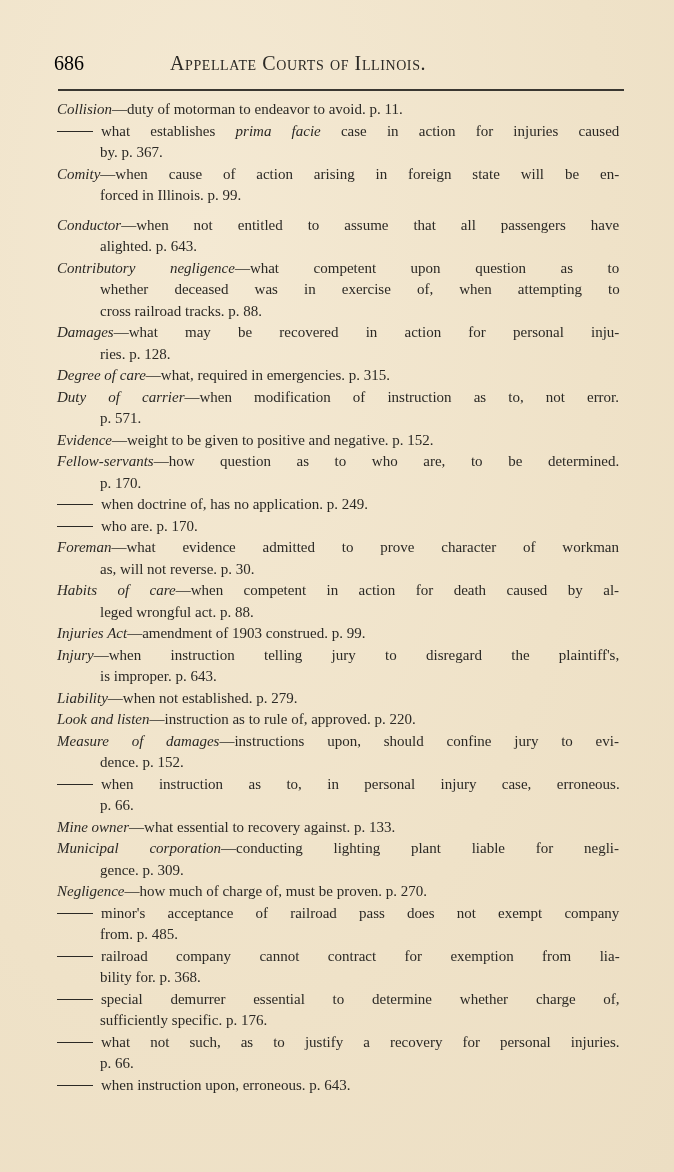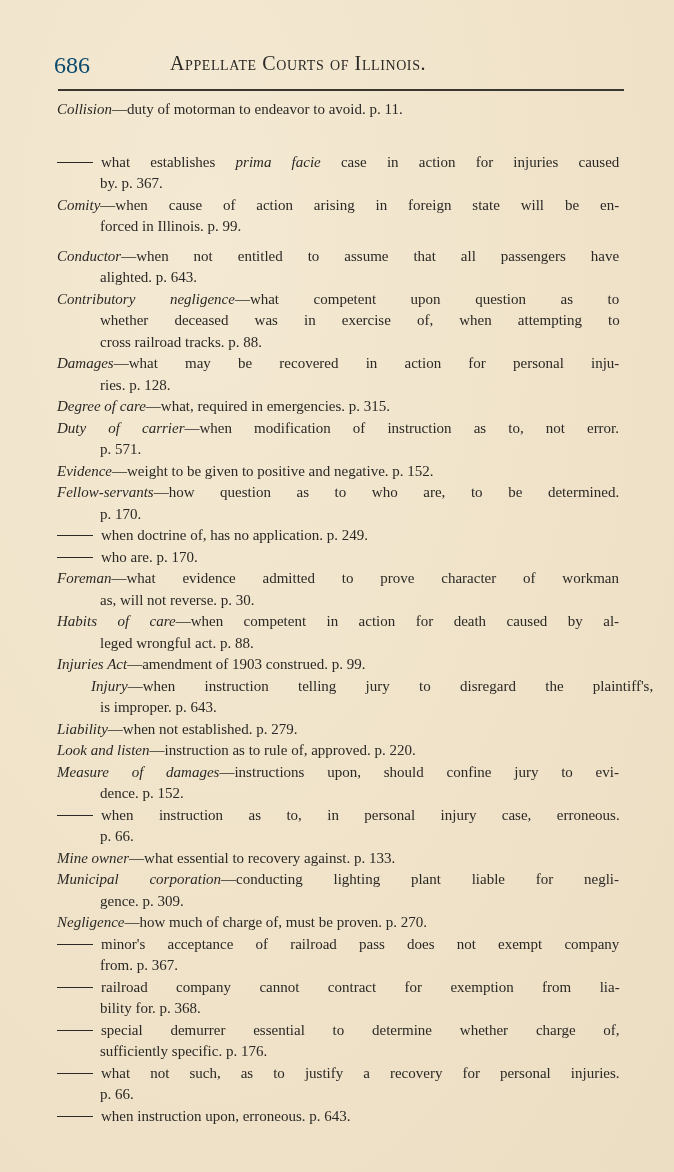--- a/index.html
+++ b/index.html
@@ -11,21 +11,21 @@
       font-family: "Liberation Serif", "DejaVu Serif", serif;
       overflow: hidden;
       position: relative;
     }
     .page { position: absolute; left: 57px; top: 0; width: 567px; }
     .running-head {
       position: absolute; top: 52px; left: 0; width: 567px; height: 30px;
     }
     .folio {
       position: absolute; left: -3px; top: 0;
-      font-size: 24px; letter-spacing: 0px; color: #0c4a6e; text-align: right;
+      font-size: 20px; letter-spacing: 0px; color: #000000; text-align: right;
     }
     .title {
       position: absolute; left: 113px; top: 0;
       font-size: 20px; font-variant: small-caps; letter-spacing: 0.6px; color: #2b2925; text-align: right;
     }
     .rule {
       position: absolute; top: 89px; left: 1px; width: 566px; height: 0;
       border-top: 2px solid #3a3731;
     }
     .entries { position: absolute; top: 99px; left: 0; width: 567px; }
@@ -45,21 +45,21 @@
 <body>
 
 <div class="page">
   <div class="running-head">
     <span class="folio">686</span>
     <span class="title">Appellate Courts of Illinois.</span>
   </div>
   <div class="rule"></div>
   <div class="entries" id="entries">
       <div class="line last"><span class="head">Collision</span><span>—duty of motorman to endeavor to avoid.  p. 11.</span></div>
-      <div class="line sub" style="text-align-last: left; text-align: left; margin-top: 31px;"><span style="display: inline-block; white-space: nowrap; word-spacing: 16.4497px;"><span class="dash"></span><span>what establishes </span><em>prima facie</em><span> case in action for injuries caused</span></span></div>
+      <div class="line sub" style="text-align-last: left; text-align: left;"><span style="display: inline-block; white-space: nowrap; word-spacing: 16.4497px;"><span class="dash"></span><span>what establishes </span><em>prima facie</em><span> case in action for injuries caused</span></span></div>
       <div class="line last cont"><span>by.  p. 367.</span></div>
       <div class="line" style="text-align-last: left; text-align: left;"><span style="display: inline-block; white-space: nowrap; word-spacing: 17.1391px;"><span class="head">Comity</span><span>—when cause of action arising in foreign state will be en-</span></span></div>
       <div class="line last cont"><span>forced in Illinois.  p. 99.</span></div>
       <div class="line" style="text-align-last: left; text-align: left; margin-top: 8px;"><span style="display: inline-block; white-space: nowrap; word-spacing: 21.207px;"><span class="head">Conductor</span><span>—when not entitled to assume that all passengers have</span></span></div>
       <div class="line last cont"><span>alighted.  p. 643.</span></div>
       <div class="line" style="text-align-last: left; text-align: center;"><span style="display: inline-block; white-space: nowrap; word-spacing: 30.8047px;"><span class="head">Contributory negligence</span><span>—what competent upon question as to</span></span></div>
       <div class="line cont" style="text-align-last: left; text-align: left;"><span style="display: inline-block; white-space: nowrap; word-spacing: 22.3262px;"><span>whether deceased was in exercise of, when attempting to</span></span></div>
       <div class="line last cont"><span>cross railroad tracks.  p. 88.</span></div>
       <div class="line" style="text-align-last: left; text-align: left;"><span style="display: inline-block; white-space: nowrap; word-spacing: 23.4277px;"><span class="head">Damages</span><span>—what may be recovered in action for personal inju-</span></span></div>
       <div class="line last cont"><span>ries.  p. 128.</span></div>
@@ -69,34 +69,34 @@
       <div class="line last"><span class="head">Evidence</span><span>—weight to be given to positive and negative.  p. 152.</span></div>
       <div class="line" style="text-align-last: left; text-align: left;"><span style="display: inline-block; white-space: nowrap; word-spacing: 21.8418px;"><span class="head">Fellow-servants</span><span>—how question as to who are, to be determined.</span></span></div>
       <div class="line last cont"><span>p. 170.</span></div>
       <div class="line last sub"><span class="dash"></span><span>when doctrine of, has no application.  p. 249.</span></div>
       <div class="line last sub"><span class="dash"></span><span>who are.  p. 170.</span></div>
       <div class="line" style="text-align-last: left; text-align: left;"><span style="display: inline-block; white-space: nowrap; word-spacing: 23.0625px;"><span class="head">Foreman</span><span>—what evidence admitted to prove character of workman</span></span></div>
       <div class="line last cont"><span>as, will not reverse.  p. 30.</span></div>
       <div class="line" style="text-align-last: left; text-align: left;"><span style="display: inline-block; white-space: nowrap; word-spacing: 16.6891px;"><span class="head">Habits of care</span><span>—when competent in action for death caused by al-</span></span></div>
       <div class="line last cont"><span>leged wrongful act.  p. 88.</span></div>
       <div class="line last"><span class="head">Injuries Act</span><span>—amendment of 1903 construed.  p. 99.</span></div>
-      <div class="line" style="text-align-last: left; text-align: right; margin-left: 34px;"><span style="display: inline-block; white-space: nowrap; word-spacing: 25.5714px;"><span class="head">Injury</span><span>—when instruction telling jury to disregard the plaintiff's,</span></span></div>
+      <div class="line" style="text-align-last: left; text-align: right;"><span style="display: inline-block; white-space: nowrap; word-spacing: 25.5714px;"><span class="head">Injury</span><span>—when instruction telling jury to disregard the plaintiff's,</span></span></div>
       <div class="line last cont"><span>is improper.  p. 643.</span></div>
       <div class="line last"><span class="head">Liability</span><span>—when not established.  p. 279.</span></div>
       <div class="line last"><span class="head">Look and listen</span><span>—instruction as to rule of, approved.  p. 220.</span></div>
       <div class="line" style="text-align-last: left; text-align: left;"><span style="display: inline-block; white-space: nowrap; word-spacing: 19.0078px;"><span class="head">Measure of damages</span><span>—instructions upon, should confine jury to evi-</span></span></div>
       <div class="line last cont"><span>dence.  p. 152.</span></div>
       <div class="line sub" style="text-align-last: left; text-align: left;"><span style="display: inline-block; white-space: nowrap; word-spacing: 21.668px;"><span class="dash"></span><span>when instruction as to, in personal injury case, erroneous.</span></span></div>
       <div class="line last cont"><span>p. 66.</span></div>
       <div class="line last"><span class="head">Mine owner</span><span>—what essential to recovery against.  p. 133.</span></div>
       <div class="line" style="text-align-last: left; text-align: left;"><span style="display: inline-block; white-space: nowrap; word-spacing: 27.0078px;"><span class="head">Municipal corporation</span><span>—conducting lighting plant liable for negli-</span></span></div>
       <div class="line last cont"><span>gence.  p. 309.</span></div>
       <div class="line last"><span class="head">Negligence</span><span>—how much of charge of, must be proven.  p. 270.</span></div>
       <div class="line sub" style="text-align-last: left; text-align: left;"><span style="display: inline-block; white-space: nowrap; word-spacing: 18.4316px;"><span class="dash"></span><span>minor's acceptance of railroad pass does not exempt company</span></span></div>
-      <div class="line last cont"><span>from.  p. 367.</span></div>
+      <div class="line last cont"><span>from.  p. 485.</span></div>
       <div class="line sub" style="text-align-last: left; text-align: left;"><span style="display: inline-block; white-space: nowrap; word-spacing: 24.6496px;"><span class="dash"></span><span>railroad company cannot contract for exemption from lia-</span></span></div>
       <div class="line last cont"><span>bility for.  p. 368.</span></div>
       <div class="line sub" style="text-align-last: left; text-align: left;"><span style="display: inline-block; white-space: nowrap; word-spacing: 24.029px;"><span class="dash"></span><span>special demurrer essential to determine whether charge of,</span></span></div>
       <div class="line last cont"><span>sufficiently specific.  p. 176.</span></div>
       <div class="line sub" style="text-align-last: left; text-align: left;"><span style="display: inline-block; white-space: nowrap; word-spacing: 16.2812px;"><span class="dash"></span><span>what not such, as to justify a recovery for personal injuries.</span></span></div>
       <div class="line last cont"><span>p. 66.</span></div>
       <div class="line last sub"><span class="dash"></span><span>when instruction upon, erroneous.  p. 643.</span></div>
     </div>
 </div>
 

